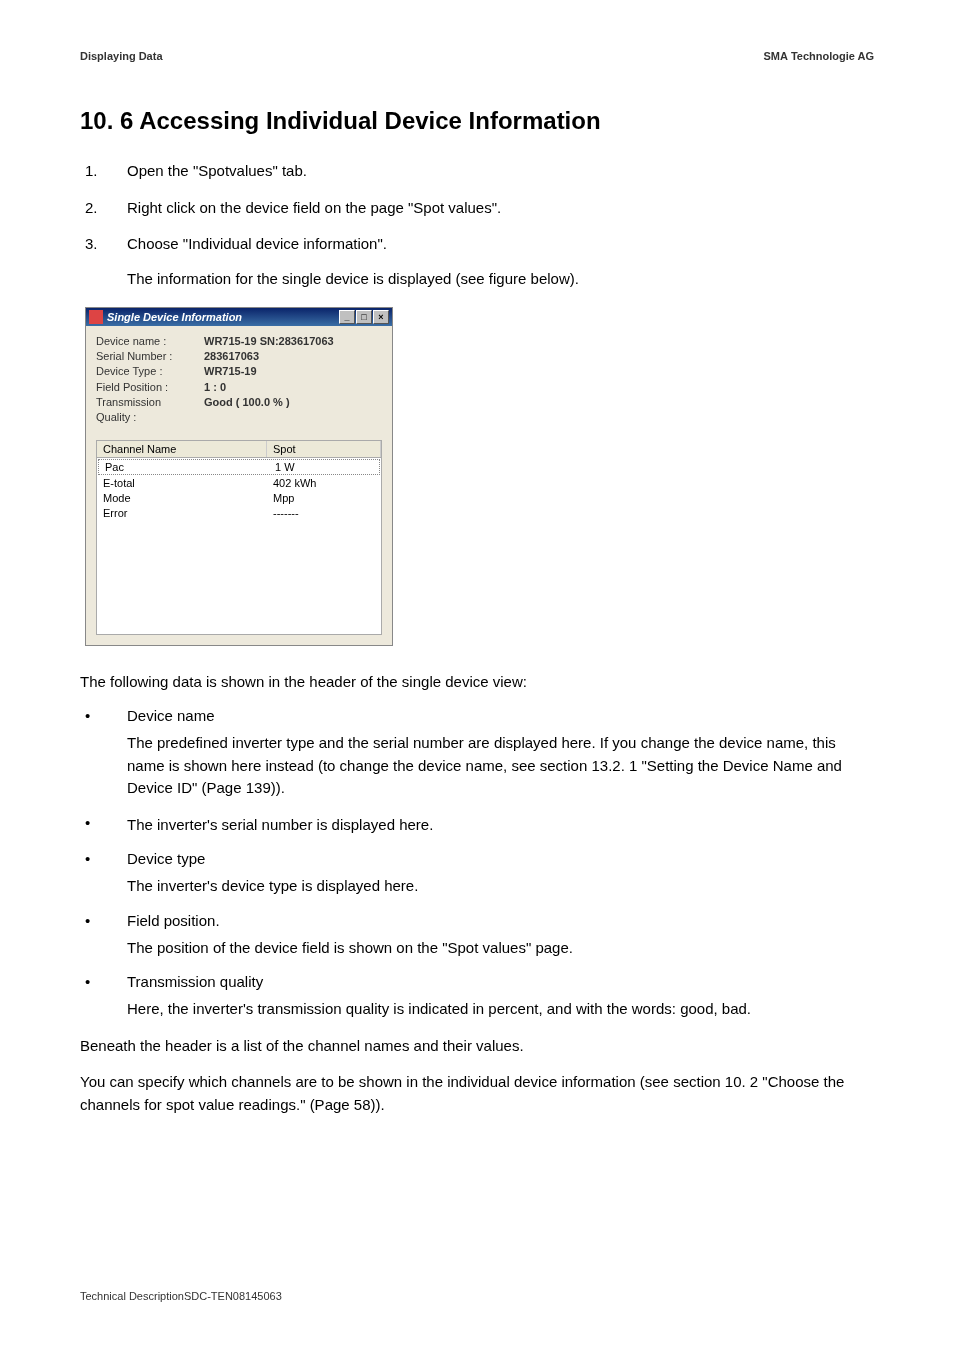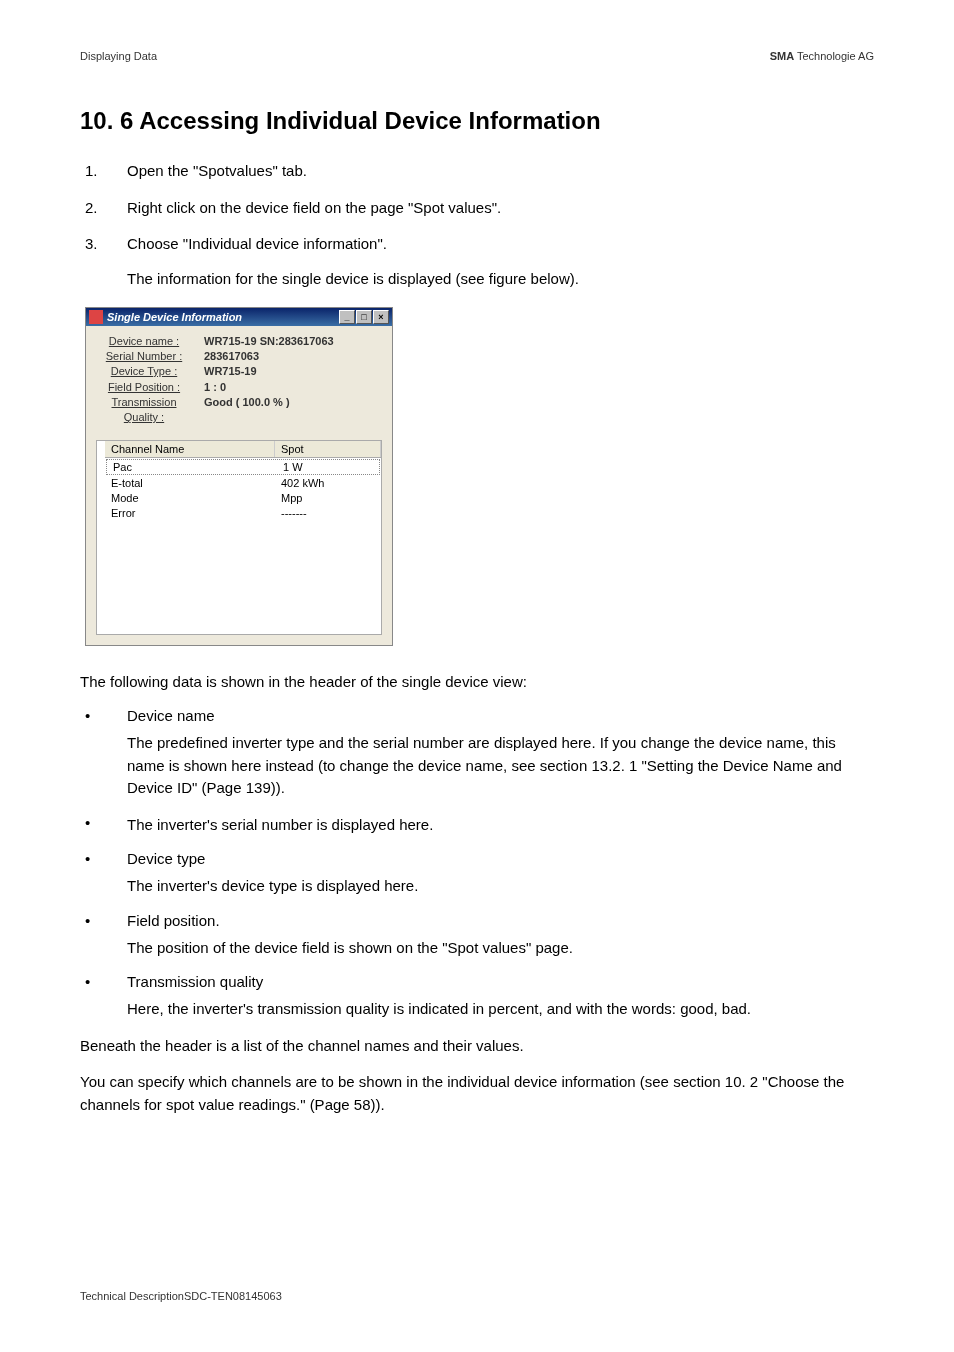--- a/index.html
+++ b/index.html
@@ -14,20 +14,21 @@
       height: 1352px;
       position: relative;
       padding: 50px 80px;
     }
     .header-row {
       display: flex;
       justify-content: space-between;
       font-size: 11px;
       color: #333;
       margin-bottom: 45px;
+      font-weight: bold;
     }
     h1 {
       font-size: 24px;
       font-weight: bold;
       margin-bottom: 25px;
       color: #000;
     }
     .numbered-list {
       margin-left: 5px;
     }
@@ -98,34 +99,32 @@
       padding: 8px 10px 10px 10px;
     }
     .info-row {
       display: flex;
       font-size: 11px;
       color: #333;
       line-height: 1.4;
     }
     .info-label {
       width: 108px;
-      text-align: center;
+      text-align: left;
       padding-right: 12px;
-      text-decoration: underline;
     }
     .info-value {
       font-weight: bold;
     }
     .channel-table {
       border: 1px solid #aaa;
       margin-top: 14px;
       background: #fff;
       font-size: 11px;
       height: 195px;
-      padding-left: 8px;
     }
     .channel-header {
       display: flex;
       background: #ece9d8;
       border-bottom: 1px solid #aaa;
     }
     .channel-header-cell {
       padding: 2px 6px;
       border-right: 1px solid #ccc;
     }

